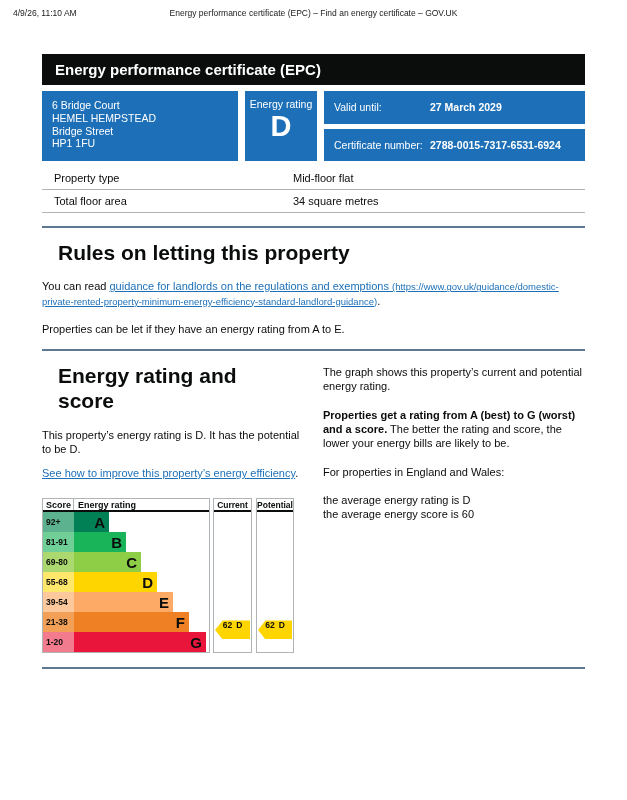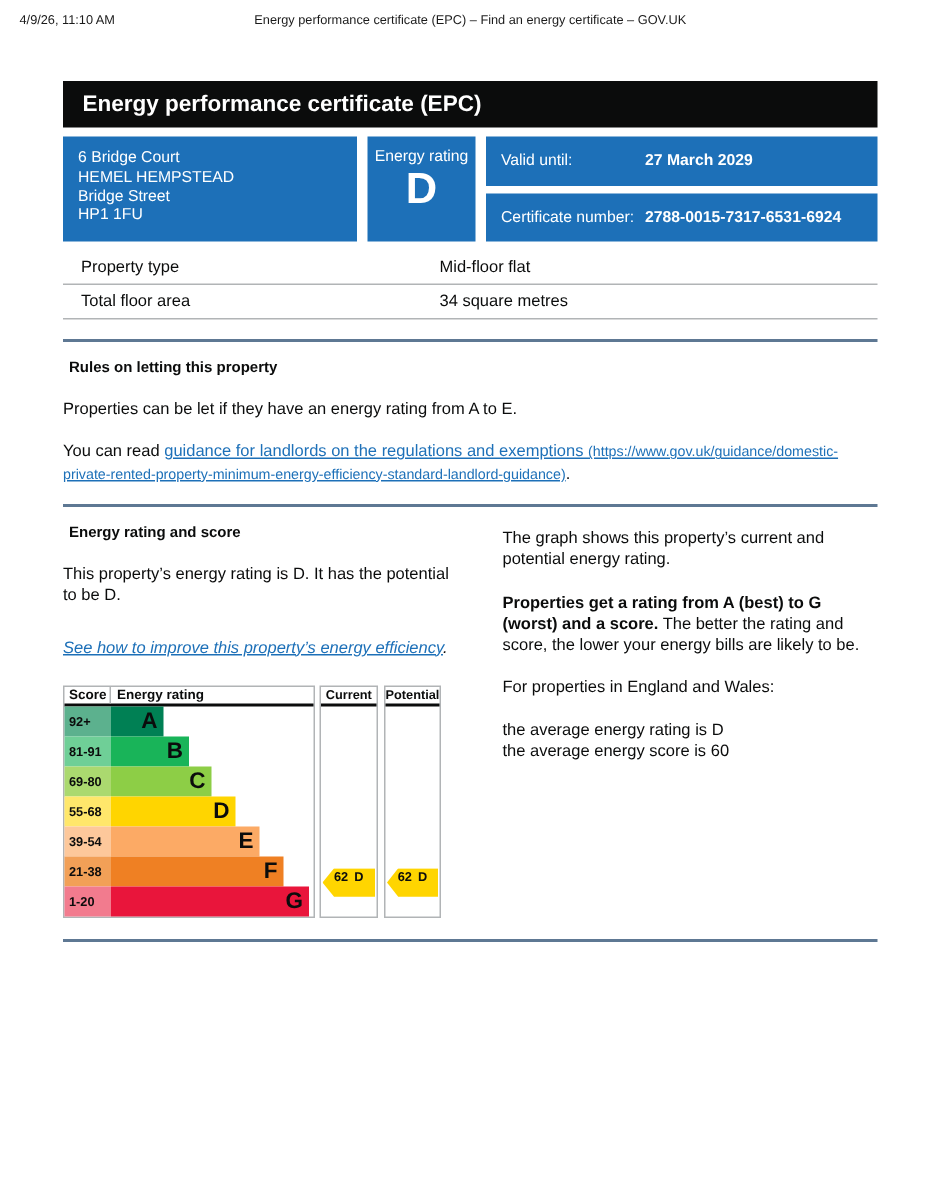--- a/index.html
+++ b/index.html
@@ -30,29 +30,29 @@
   .info-box { flex:1; display:flex; align-items:center; padding:0 10px; font-size:10.5px; }
   .info-box .ib-label { width:96px; flex-shrink:0; }
   .info-box .ib-value { font-weight:bold; }
 
   .property-table { margin-top:6px; font-size:11px; }
   .property-row { display:flex; border-bottom:1px solid #b1b4b6; padding:5px 0 5px; }
   .property-row .pr-label { width:251px; flex-shrink:0;padding-left:12px; }
 
   .section-divider { border:none; border-top:2px solid #5e7893; margin:13px 0 0; }
 
-  h2 { font-size:10px; font-weight:bold; margin:12px 4px 0; line-height:1.2; }
+  h2 { font-size:21px; font-weight:bold; margin:12px 16px 0; line-height:1.2; }
   p { font-size:11px; line-height:1.3; margin:14px 0 0; }
   a { color:#1d70b8; text-decoration:underline; }
   .url-text { font-size:9.5px; }
 
-  .two-col { display:flex; gap:28px; }
+  .two-col { display:flex; gap:16px; }
   .col-left { width:265px; flex-shrink:0; }
   .col-right { flex:1; }
-  .improve-p { margin-top:20px;font-style:italic; }
+  .improve-p { margin-top:10px; }
 
   
   .epc-chart { display:flex; margin-top:18px; }
   .chart-main { width:168px; border:1px solid #b1b4b6; }
   .chart-main-header { display:flex; height:13px; border-bottom:2px solid #0b0c0c; align-items:center; font-size:9px; font-weight:bold; }
   .cmh-score { width:31px; padding-left:3px; align-self:stretch; display:flex; align-items:center; border-right:1px solid #b1b4b6; }
   .cmh-rating { padding-left:4px; }
   .band-row { display:flex; height:20px; }
   .score-cell { width:31px; flex-shrink:0; font-size:8.5px; font-weight:bold; display:flex; align-items:center; padding-left:3px; }
   .band-bar { height:100%; display:flex; align-items:center; justify-content:flex-end; padding-right:4px; font-size:15px; font-weight:bold; color:#0b0c0c; }
@@ -112,22 +112,22 @@
     </div>
     <div class="property-row">
       <span class="pr-label">Total floor area</span>
       <span class="pr-value">34 square metres</span>
     </div>
   </div>
 
   <hr class="section-divider">
 
   <h2>Rules on letting this property</h2>
+  <p><span>You can read </span><a href="#"><span>guidance for landlords on the regulations and exemptions </span><span class="url-text">(https://www.gov.uk/guidance/domestic-private-rented-property-minimum-energy-efficiency-standard-landlord-guidance)</span></a><span>.</span></p>
   <p>Properties can be let if they have an energy rating from A to E.</p>
-  <p><span>You can read </span><a href="#"><span>guidance for landlords on the regulations and exemptions </span><span class="url-text">(https://www.gov.uk/guidance/domestic-private-rented-property-minimum-energy-efficiency-standard-landlord-guidance)</span></a><span>.</span></p>
 
   <hr class="section-divider">
 
   <div class="two-col">
     <div class="col-left">
       <h2>Energy rating and score</h2>
       <p>This property’s energy rating is D. It has the potential to be D.</p>
       <p class="improve-p"><a href="#">See how to improve this property’s energy efficiency</a><span>.</span></p>
 
       <div class="epc-chart">

